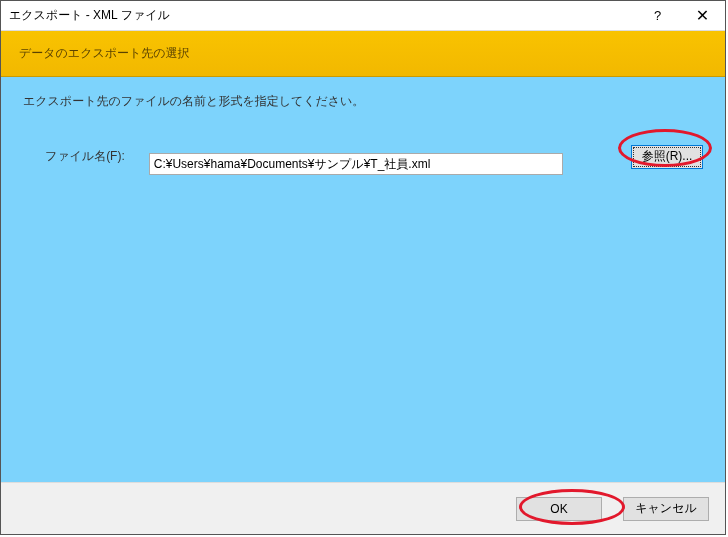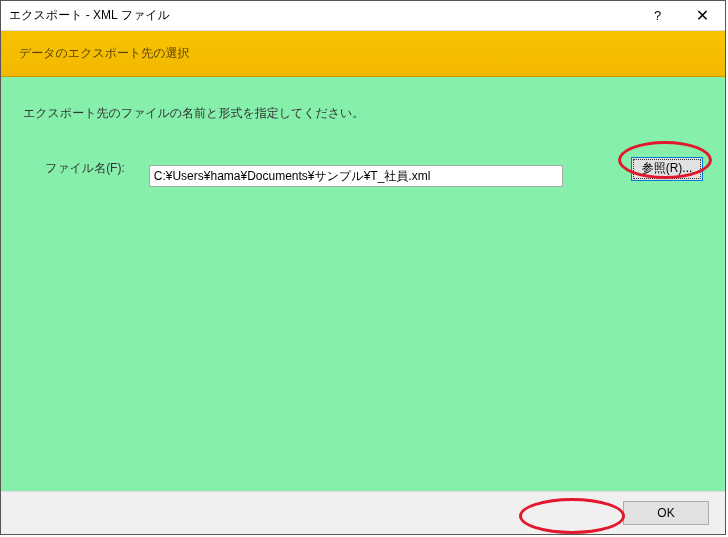--- a/index.html
+++ b/index.html
@@ -59,22 +59,22 @@
       padding: 14px 18px;
       border-bottom: 1px solid #cc9a00;
     }
     .header-band-text {
       font-size: 12px;
       color: #5a4200;
       font-weight: normal;
     }
     .content {
       flex: 1;
-      padding: 28px 22px;
-      background: #86efac;
+      padding: 16px 22px;
+      background: #7dd3fc;
     }
     .instruction {
       font-size: 12px;
       color: #333;
       margin-bottom: 28px;
     }
     .form-row {
       display: flex;
       align-items: center;
       gap: 24px;
@@ -111,21 +111,21 @@
       position: absolute;
       right: -9px;
       top: -9px;
       width: 94px;
       height: 38px;
       border: 3px solid #e2182c;
       border-radius: 50%;
       pointer-events: none;
     }
     .footer {
-      height: 43px;
+      height: 52px;
       border-top: 1px solid #ddd;
       background: #f0f0f0;
       display: flex;
       align-items: center;
       justify-content: flex-end;
       padding-right: 16px;
       gap: 21px;
       position: relative;
     }
     .footer-btn {
@@ -169,15 +169,16 @@
     <div class="form-row">
       <span class="form-label">ファイル名(F):</span>
       <input type="text" class="filename-input" value="C:¥Users¥hama¥Documents¥サンプル¥T_社員.xml" style="">
       <button class="browse-btn">参照(R)...</button>
       <div class="highlight-ellipse-browse"></div>
     </div>
   </div>
 
   <div class="footer">
     <button class="footer-btn">OK</button>
+    <button class="footer-btn">キャンセル</button>
     <div class="highlight-ellipse-ok"></div>
   </div>
 </div>
 
 </body></html>

